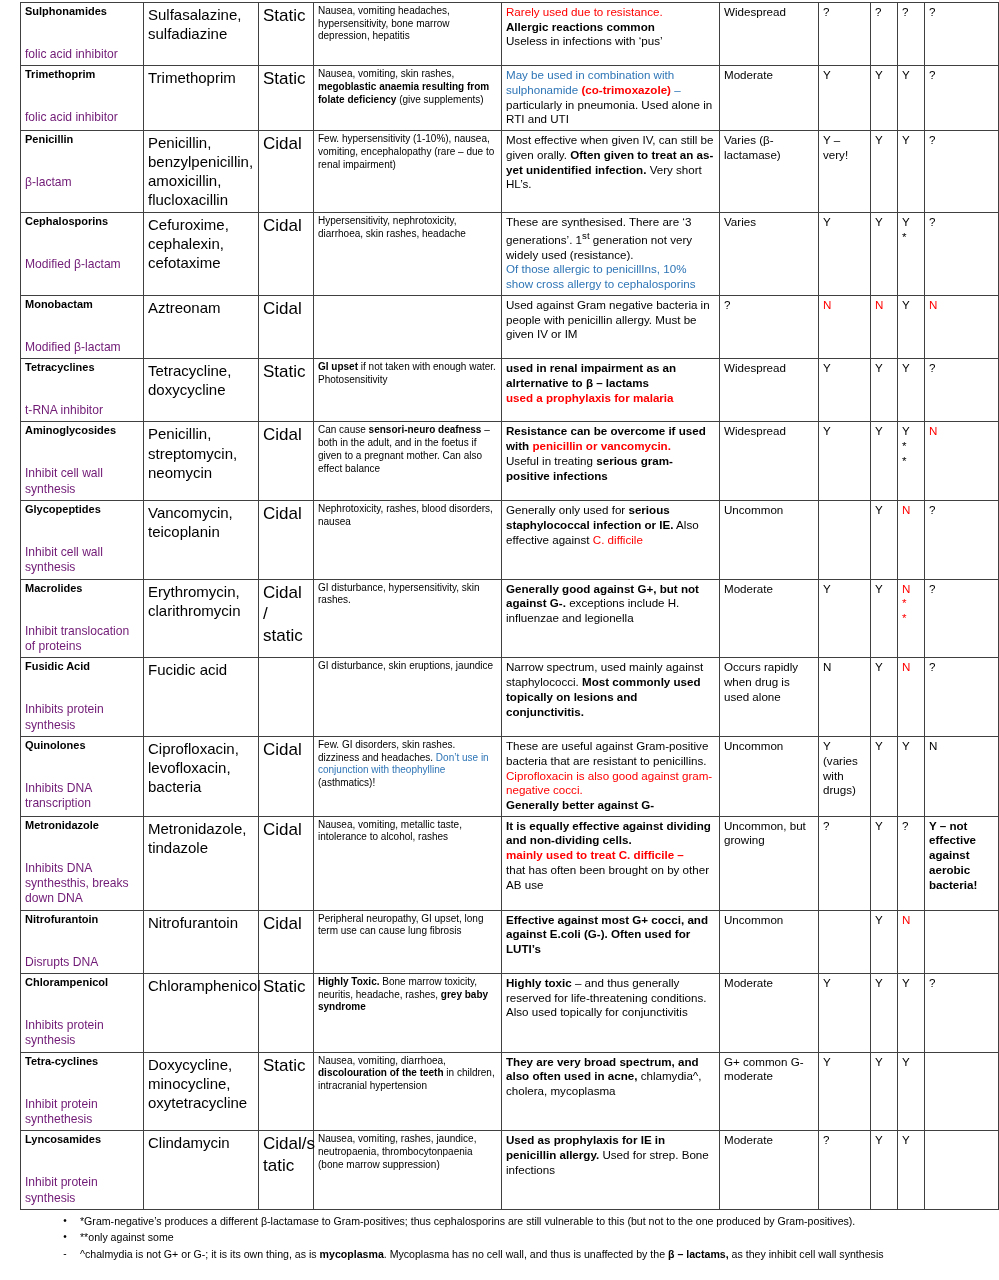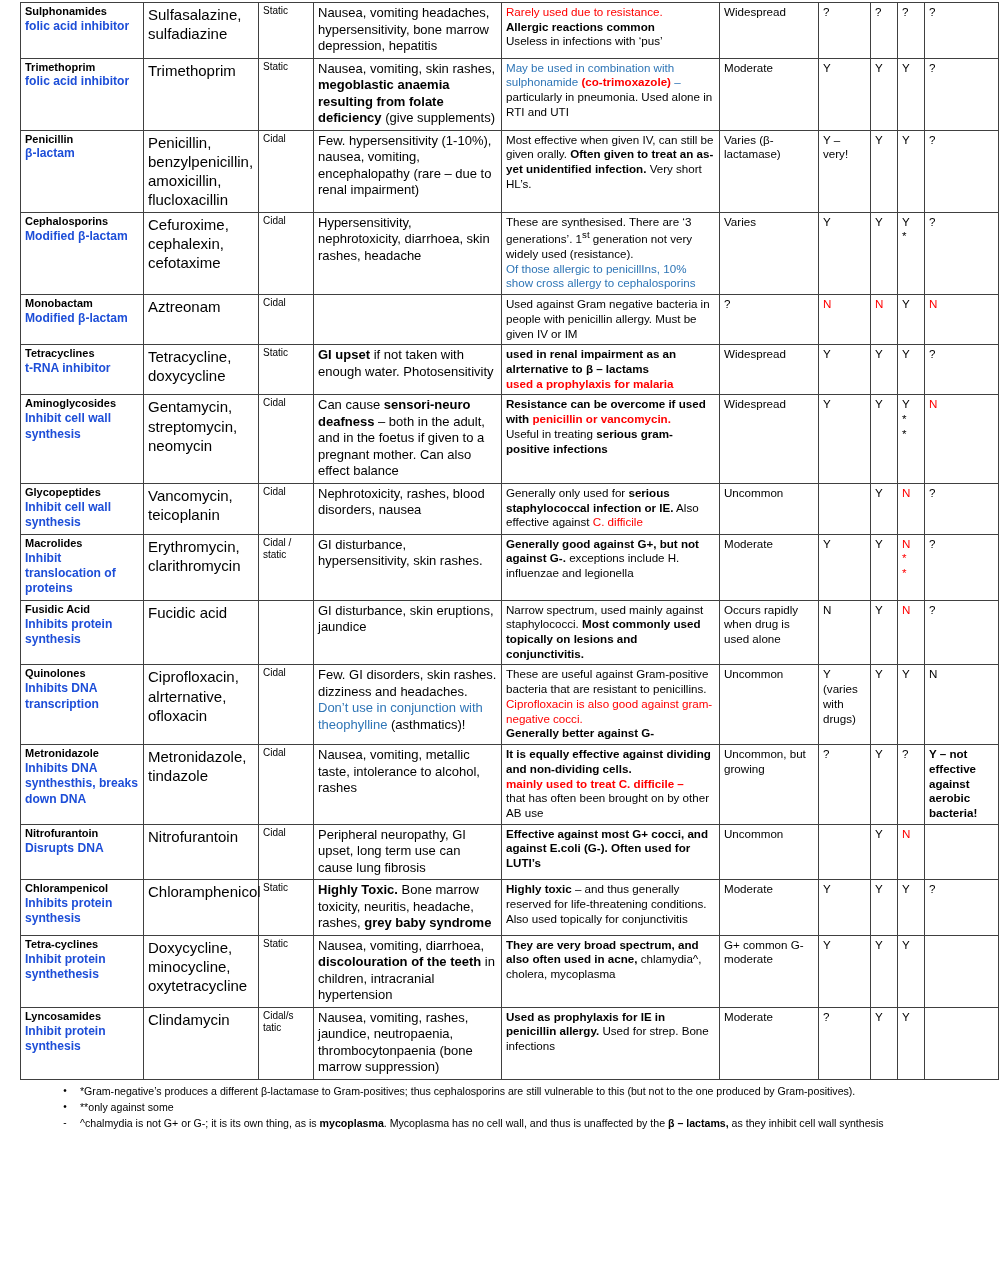--- a/index.html
+++ b/index.html
@@ -57,25 +57,25 @@
   }
   .colhdr{
     font-weight:normal;
     font-size:12.3px;
     height:38px;
   }
   .colhdr.ctr{text-align:center;}
   .hdr-gap{border:none !important;background:transparent;}
 
   .grp-name{font-weight:bold;font-size:11px;display:block;}
-  .grp-mech{color:#1d4ed8;font-weight:bold;font-size:12.1px;display:block;}
+  .grp-mech{color:#701a75;font-weight:normal;font-size:12.1px;display:block;margin-top:28px;}
 
   td.ex{font-size:15px;}
-  td.act{font-size:10px;}
-  td.se{font-size:13px;}
+  td.act{font-size:17px;}
+  td.se{font-size:10px;}
   td.uses{font-size:11.6px;}
   td.res{font-size:11.6px;text-align:center;}
   td.mark{text-align:center;font-size:11.6px;}
   td.mark.red{color:#FF0000;}
   td.anae{text-align:center;font-size:11.6px;}
 
   b{font-weight:bold;}
   .red{color:#FF0000;}
   .blue{color:#2E75B6;font-weight:normal;}
 
@@ -212,21 +212,21 @@
           <td class="mark">Y</td>
           <td class="mark">Y</td>
           <td class="mark">Y</td>
           <td class="anae" style="">?</td>
         </tr>
         <tr>
           <td class="grp">
             <span class="grp-name">Aminoglycosides</span>
             <span class="grp-mech">Inhibit cell wall synthesis</span>
           </td>
-          <td class="ex">Gentamycin, streptomycin, neomycin</td>
+          <td class="ex">Penicillin, streptomycin, neomycin</td>
           <td class="act">Cidal</td>
           <td class="se">Can cause <b>sensori-neuro deafness</b> – both in the adult, and in the foetus if given to a pregnant mother. Can also effect balance</td>
           <td class="uses"><b>Resistance can be overcome if used with </b><span class="red" style="font-weight:bold">penicillin or vancomycin.</span><br>Useful in treating <b>serious gram-positive infections</b></td>
           <td class="res">Widespread</td>
           <td class="mark">Y</td>
           <td class="mark">Y</td>
           <td class="mark">Y<br>*<br>*</td>
           <td class="anae" style="color:#FF0000;">N</td>
         </tr>
         <tr>
@@ -272,21 +272,21 @@
           <td class="mark">N</td>
           <td class="mark">Y</td>
           <td class="mark red">N</td>
           <td class="anae" style="">?</td>
         </tr>
         <tr>
           <td class="grp">
             <span class="grp-name">Quinolones</span>
             <span class="grp-mech">Inhibits DNA transcription</span>
           </td>
-          <td class="ex">Ciprofloxacin, alrternative, ofloxacin</td>
+          <td class="ex">Ciprofloxacin, levofloxacin, bacteria</td>
           <td class="act">Cidal</td>
           <td class="se">Few. GI disorders, skin rashes. dizziness and headaches. <span class="blue">Don’t use in conjunction with theophylline</span> (asthmatics)!</td>
           <td class="uses">These are useful against Gram-positive bacteria that are resistant to penicillins. <span class="red">Ciprofloxacin is also good against gram-negative cocci.</span><br><b>Generally better against G-</b></td>
           <td class="res">Uncommon</td>
           <td class="mark">Y (varies with drugs)</td>
           <td class="mark">Y</td>
           <td class="mark">Y</td>
           <td class="anae" style="">N</td>
         </tr>
         <tr>

